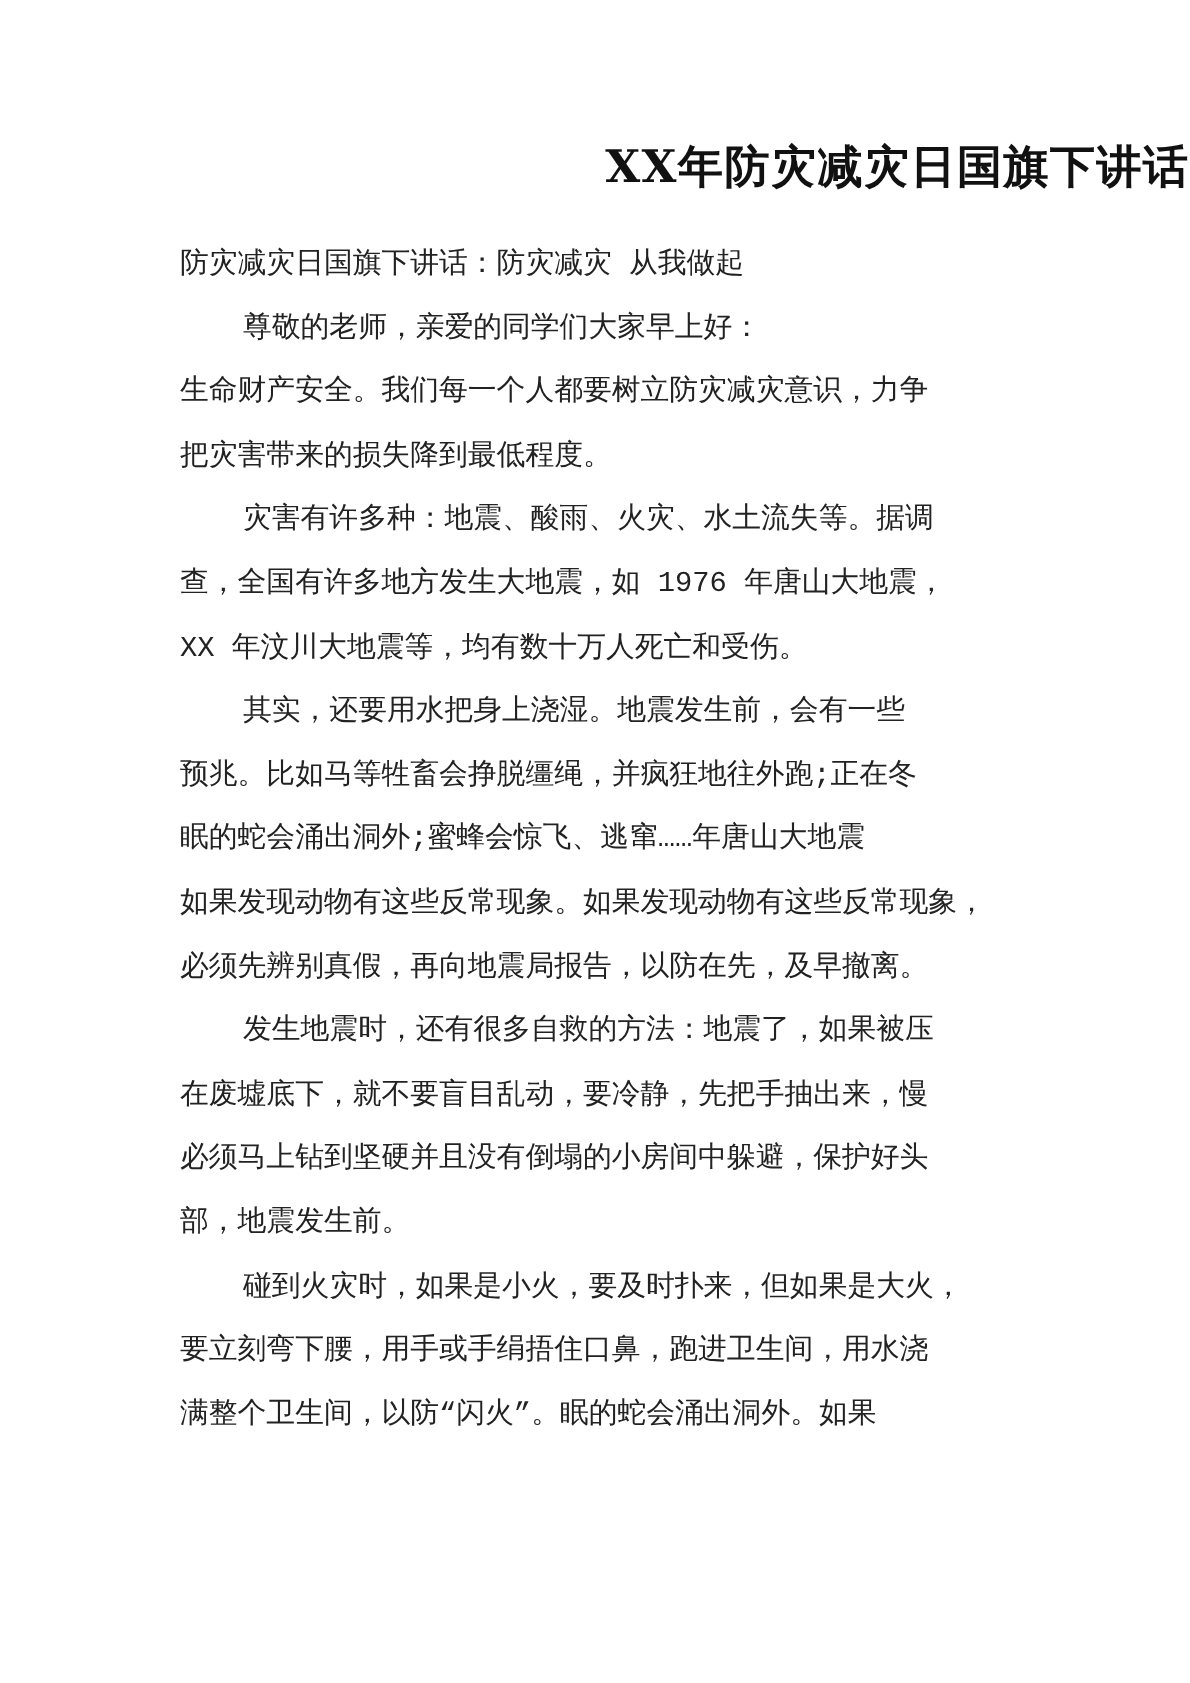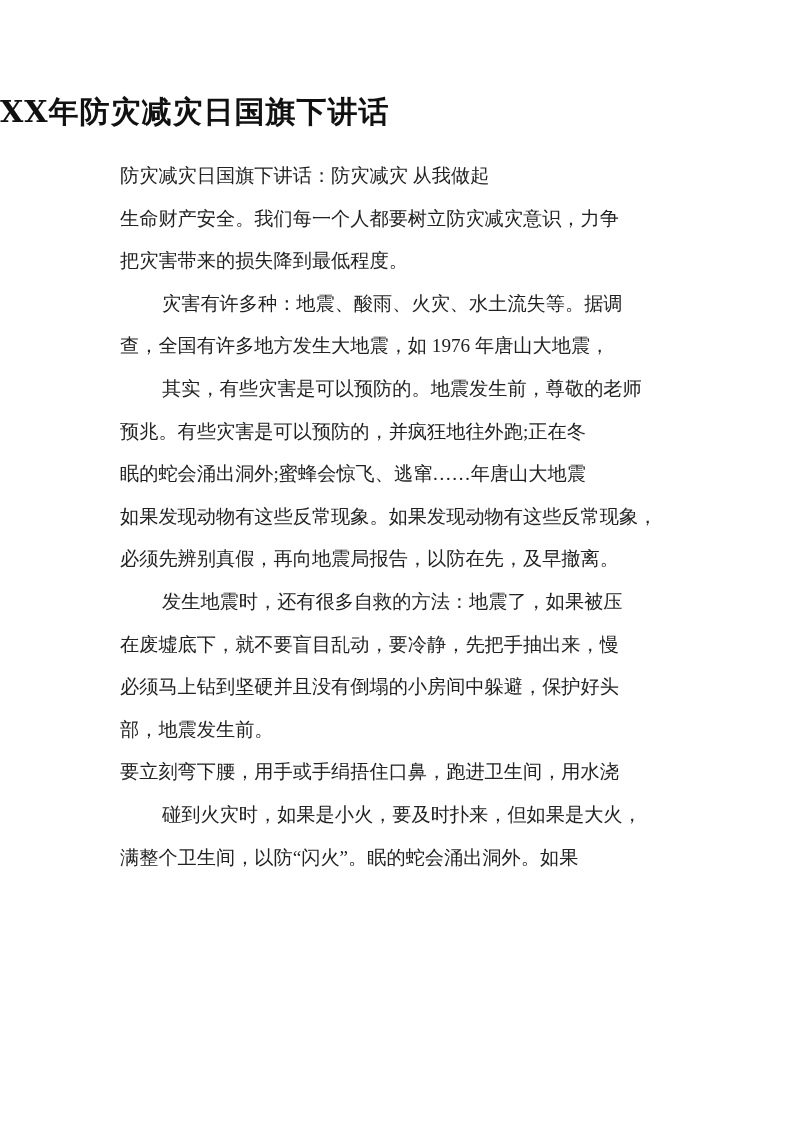--- a/index.html
+++ b/index.html
@@ -1,63 +1,65 @@
 <!DOCTYPE html>
 <html><head>
 <meta charset="utf-8">
 <style>
   html, body { margin: 0; padding: 0; background: #ffffff; }
   body { width: 793px; height: 1122px; position: relative; overflow: hidden; }
   .page { position: absolute; left: 0; top: 0; width: 793px; height: 1122px; background: #fff; }
   .title {
-    position: absolute; left: 0; top: 92px; width: 793px; text-align: left;
+    position: absolute; left: 0; top: 92px; width: 793px; text-align: right;
     font-family: "DejaVu Serif", "Liberation Serif", serif; font-weight: bold;
     font-size: 30px; line-height: 40px; color: #111; letter-spacing: 1px;
   }
   .body {
     position: absolute; left: 120px; top: 155px; width: 560px;
-    font-family: Liberation Serif, serif;
+    font-family: Liberation Mono, monospace;
     font-size: 19.2px; line-height: 42.6px; color: #222;
   }
   .line { display: block; white-space: nowrap; height: 42.6px; }
   .indent { padding-left: 42px; }
 </style>
 </head>
 <body>
 
 <div class="page">
   <div class="title">XX年防灾减灾日国旗下讲话</div>
 
   <div class="body">
     <span class="line">防灾减灾日国旗下讲话：防灾减灾 从我做起</span>
+    <span class="line indent">尊敬的老师，亲爱的同学们大家早上好：</span>
 
     <div>
       <span class="line">生命财产安全。我们每一个人都要树立防灾减灾意识，力争</span>
       <span class="line">把灾害带来的损失降到最低程度。</span>
     </div>
 
     <div>
       <span class="line indent">灾害有许多种：地震、酸雨、火灾、水土流失等。据调</span>
       <span class="line">查，全国有许多地方发生大地震，如 1976 年唐山大地震，</span>
+      <span class="line">XX 年汶川大地震等，均有数十万人死亡和受伤。</span>
     </div>
 
     <div>
-      <span class="line indent">其实，有些灾害是可以预防的。地震发生前，尊敬的老师</span>
-      <span class="line">预兆。有些灾害是可以预防的，并疯狂地往外跑;正在冬</span>
+      <span class="line indent">其实，还要用水把身上浇湿。地震发生前，会有一些</span>
+      <span class="line">预兆。比如马等牲畜会挣脱缰绳，并疯狂地往外跑;正在冬</span>
       <span class="line">眠的蛇会涌出洞外;蜜蜂会惊飞、逃窜……年唐山大地震</span>
       <span class="line">如果发现动物有这些反常现象。如果发现动物有这些反常现象，</span>
       <span class="line">必须先辨别真假，再向地震局报告，以防在先，及早撤离。</span>
     </div>
 
     <div>
       <span class="line indent">发生地震时，还有很多自救的方法：地震了，如果被压</span>
       <span class="line">在废墟底下，就不要盲目乱动，要冷静，先把手抽出来，慢</span>
       <span class="line">必须马上钻到坚硬并且没有倒塌的小房间中躲避，保护好头</span>
       <span class="line">部，地震发生前。</span>
     </div>
 
     <div>
+      <span class="line indent">碰到火灾时，如果是小火，要及时扑来，但如果是大火，</span>
       <span class="line">要立刻弯下腰，用手或手绢捂住口鼻，跑进卫生间，用水浇</span>
-      <span class="line indent">碰到火灾时，如果是小火，要及时扑来，但如果是大火，</span>
       <span class="line">满整个卫生间，以防“闪火”。眠的蛇会涌出洞外。如果</span>
     </div>
   </div>
 </div>
 
 </body></html>

